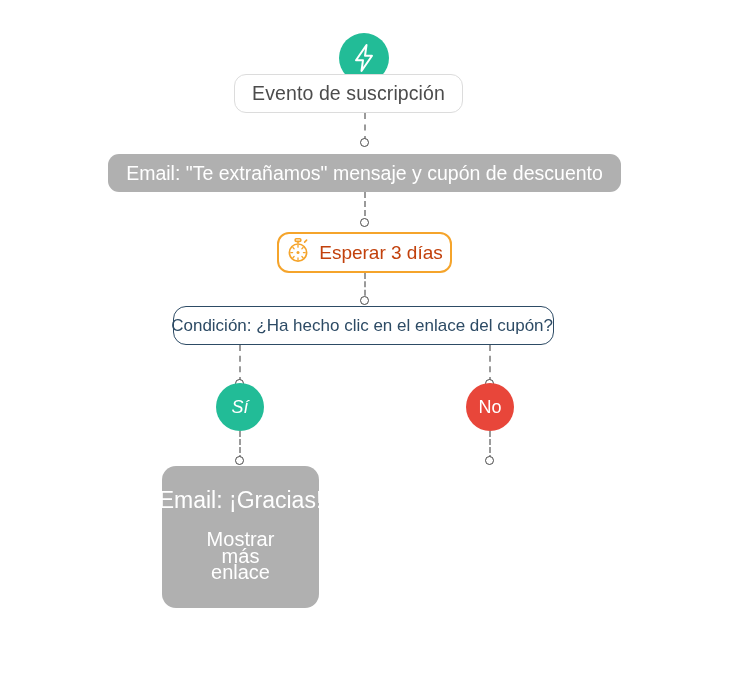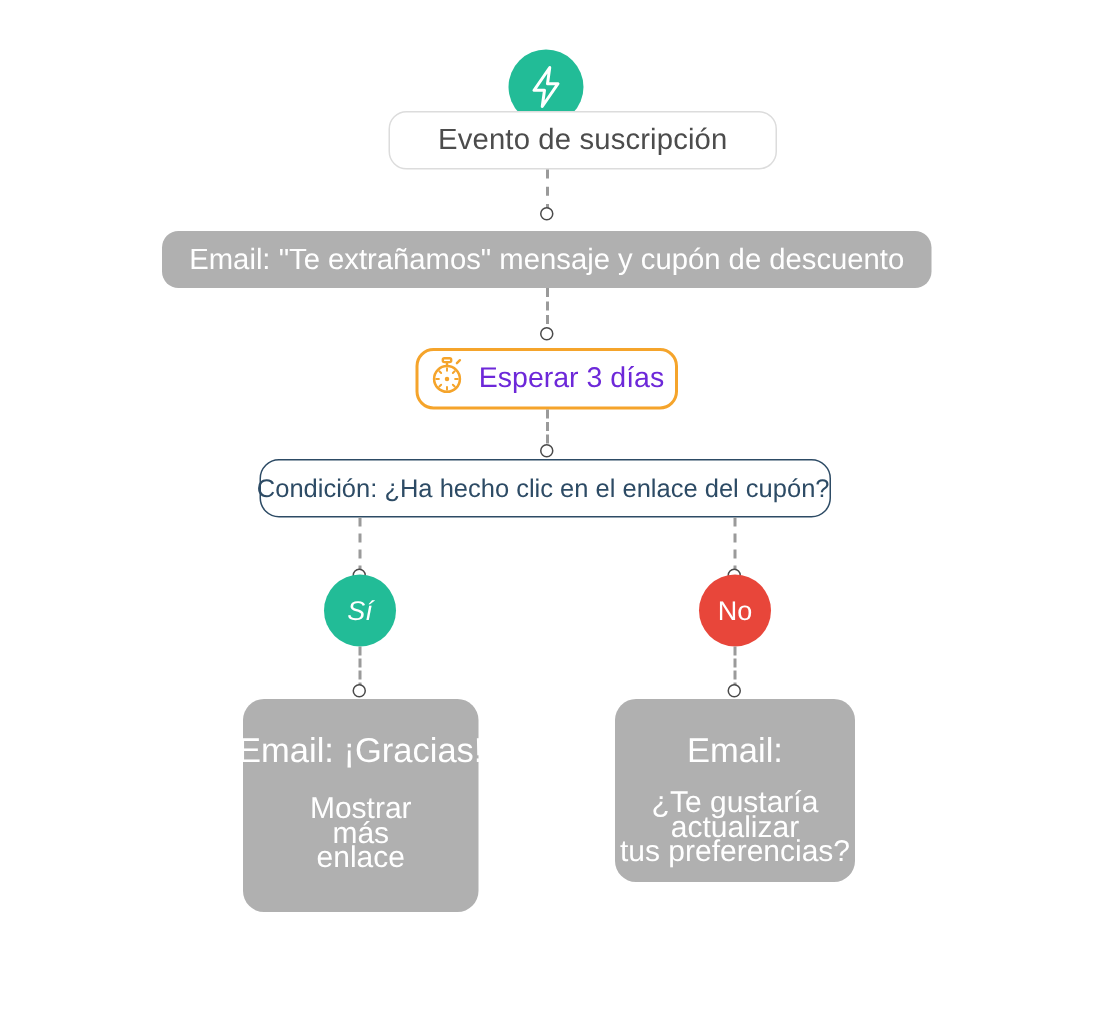--- a/index.html
+++ b/index.html
@@ -88,21 +88,21 @@
     background: #ffffff;
     border: 2px solid #f5a42b;
     border-radius: 12px;
     display: flex;
     align-items: center;
     justify-content: center;
     gap: 9px;
     box-sizing: border-box;
   }
   .node-wait .label {
-    color: #6d28d9;
+    color: #c2410c;
     font-size: 19px;
     white-space: nowrap;
   }
   .node-wait .ico { display: block; }
 
   
   .node-cond {
     position: absolute;
     background: #ffffff;
     border: 1.8px solid #2d4b65;
@@ -164,21 +164,21 @@
 <body>
 
 <div id="canvas">
 
   <div class="trigger-badge" style="left:339px; top:33px;">
     <svg width="26" height="30" viewBox="0 0 26 30" aria-hidden="true">
       <path d="M15.5 2 L5 17.2 L12 17.2 L10.5 28 L21 12.8 L14 12.8 Z" fill="none" stroke="#ffffff" stroke-width="2" stroke-linejoin="round" stroke-linecap="round"></path>
     </svg>
   </div>
 
-  <div class="node-white" style="left:259px; top:74px; width:259px; height:39px;">
+  <div class="node-white" style="left:234px; top:74px; width:229px; height:39px;">
     <span class="label">Evento de suscripción</span>
   </div>
 
   <div class="conn" style="left:364px; top:113px; height:29px;"></div>
   <div class="conn-dot" style="left:360px; top:138px;"></div>
 
   <div class="node-gray-bar" style="left:108px; top:154px; width:513px; height:38px;">
     <span class="label">Email: "Te extrañamos" mensaje y cupón de descuento</span>
   </div>
 
@@ -236,21 +236,14 @@
   <div class="conn-dot" style="left:485px; top:456px;"></div>
 
   <div class="node-gray-box" style="left:162px; top:466px; width:157px; height:142px;">
     <div class="headline">Email: ¡Gracias!</div>
     <div class="gap-left"></div>
     <div class="body">Mostrar
 más
 enlace</div>
   </div>
 
-  <div class="node-gray-box" style="left:410px; top:466px; width:160px; height:122px;">
-    <div class="headline">Email:</div>
-    <div class="gap-right"></div>
-    <div class="body">¿Te gustaría
-actualizar
-tus preferencias?</div>
-  </div>
 
 </div>
 
 </body></html>

